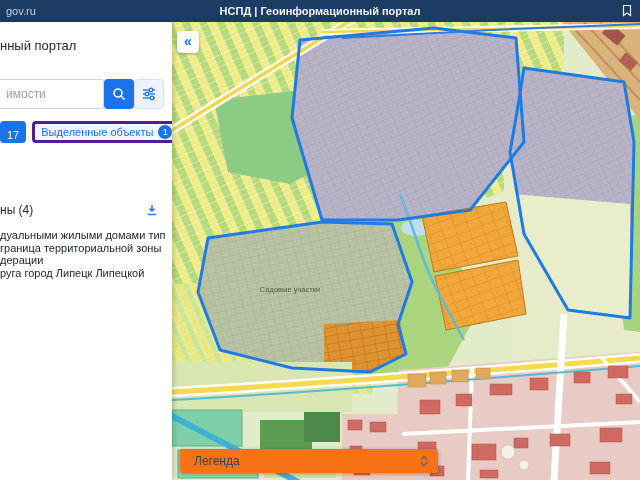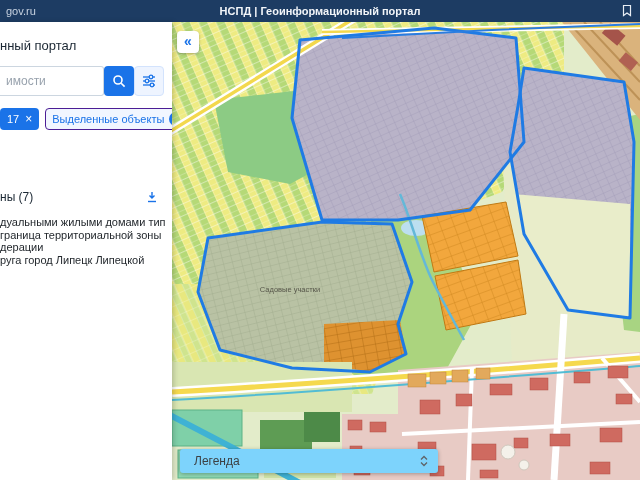--- a/index.html
+++ b/index.html
@@ -13,57 +13,57 @@
   .site { font-size:11px; color:#c7d2e0; margin-left:6px; cursor:pointer; }
   .apptitle { position:absolute; left:50%; transform:translateX(-50%);
               font-size:11px; font-weight:bold; color:#f2f5f9; white-space:nowrap; }
   .bookmark { position:absolute; right:8px; top:4px; cursor:pointer; line-height:0; }
 
   .content { flex:1; display:flex; min-height:0; }
 
   
   .sidebar { flex:0 0 172px; width:172px; background:#fff; position:relative; z-index:2;
              box-shadow:2px 0 5px rgba(0,0,0,.18); padding-top:16px; overflow:hidden; }
-  .portal-title { font-size:13px; color:#1b2733; margin-bottom:13px; white-space:nowrap; }
+  .portal-title { font-size:13px; color:#1b2733; margin-bottom:26px; white-space:nowrap; }
   .search-row { display:flex; padding-right:8px; align-items:center; }
   .search-input { flex:1; min-width:0; height:30px; border:1px solid #ccd6e0; border-left:none;
                   border-radius:0 3px 3px 0; font-size:12px; padding:0 6px; color:#333;
                   outline:none; font-family:"Liberation Sans",sans-serif; }
   .search-input::placeholder { color:#98a2ad; }
   .btn-search { flex:0 0 30px; width:30px; height:30px; background:#1a73e8; border:none;
                 border-radius:4px; display:flex; align-items:center; justify-content:center; cursor:pointer; }
   .btn-filter { flex:0 0 30px; width:30px; height:30px; background:#eef4ff; border:1px solid #d3e3fd;
                 border-radius:4px; display:flex; align-items:center; justify-content:center; cursor:pointer; }
 
   .tabs { display:flex; gap:6px; margin-top:12px; padding-right:4px; }
   .tab { height:22px; display:flex; align-items:center; border-radius:4px; font-size:11px;
          white-space:nowrap; cursor:pointer; }
-  .tab-active { background:#1a73e8; color:#fff; padding:0 7px; gap:6px; }
+  .tab-active { background:#1a73e8; color:#fff; padding:8px 7px; gap:6px;flex-direction:column; }
   .tab-active .x { color:#fff; }
-  .tab-light { background:#f1f6ff; border:1px solid #4c1d95; color:#1a73e8; padding:0 6px; gap:5px; }
+  .tab-light { background:#f1f6ff; border:3px solid #4c1d95; color:#1a73e8; padding:0 6px; gap:5px; }
   .badge { width:14px; height:14px; border-radius:50%; background:#1a73e8; color:#fff; font-size:9px;
            display:flex; align-items:center; justify-content:center; }
   .x { cursor:pointer; font-size:12px; }
 
   .section-head { margin-top:60px; display:flex; align-items:center; justify-content:space-between;
                   padding-right:14px; font-size:12px; color:#1b2733; }
   .dl { cursor:pointer; line-height:0; }
   .desc { margin-top:12px; font-size:11px; line-height:12.5px; color:#24292e; }
   .desc div { white-space:nowrap; overflow:hidden; }
 
   
   .map { flex:1; position:relative; overflow:hidden; background:#e3ecca; }
   .map-svg { position:absolute; inset:0; width:100%; height:100%; display:block;
              font-family:"Liberation Sans",sans-serif; }
   .collapse { position:absolute; left:5px; top:9px; width:22px; height:22px; background:#fff; border:none;
               border-radius:4px; color:#1a73e8; font-size:14px; font-weight:bold;
               box-shadow:0 1px 3px rgba(0,0,0,.3); cursor:pointer;
               display:flex; align-items:center; justify-content:center; padding-bottom:2px;
               font-family:"Liberation Sans",sans-serif; }
-  .legend { position:absolute; left:8px; bottom:7px; width:258px; height:24px; background:#7dd3fc;
+  .legend { position:absolute; left:8px; bottom:7px; width:258px; height:24px; background:#f97316;
             border-radius:3px; box-shadow:0 1px 4px rgba(0,0,0,.3); display:flex; align-items:center;
             justify-content:space-between; padding:0 9px 0 14px; font-size:12px; color:#3c4043;
             cursor:pointer; }
   .legend-toggle { line-height:0; cursor:pointer; }
 </style>
 </head>
 <body>
 
 <div class="app">
 
@@ -112,21 +112,21 @@
           <span class="x">×</span>
         </div>
         <div class="tab tab-light">
           <span>Выделенные объекты</span>
           <span class="badge">1</span>
 
         </div>
       </div>
 
       <div class="section-head">
-        <span>ны (7)</span>
+        <span>ны (4)</span>
         <span class="dl">
           <svg width="12" height="12">
               <path d="M6 1v6M3.5 4.5L6 7l2.5-2.5" stroke="#1a73e8" stroke-width="1.4" fill="none"></path>
               <line x1="2" y1="10.5" x2="10" y2="10.5" stroke="#1a73e8" stroke-width="1.4"></line>
             </svg>
         </span>
       </div>
 
       <div class="desc">
         <div>дуальными жилыми домами тип</div>

